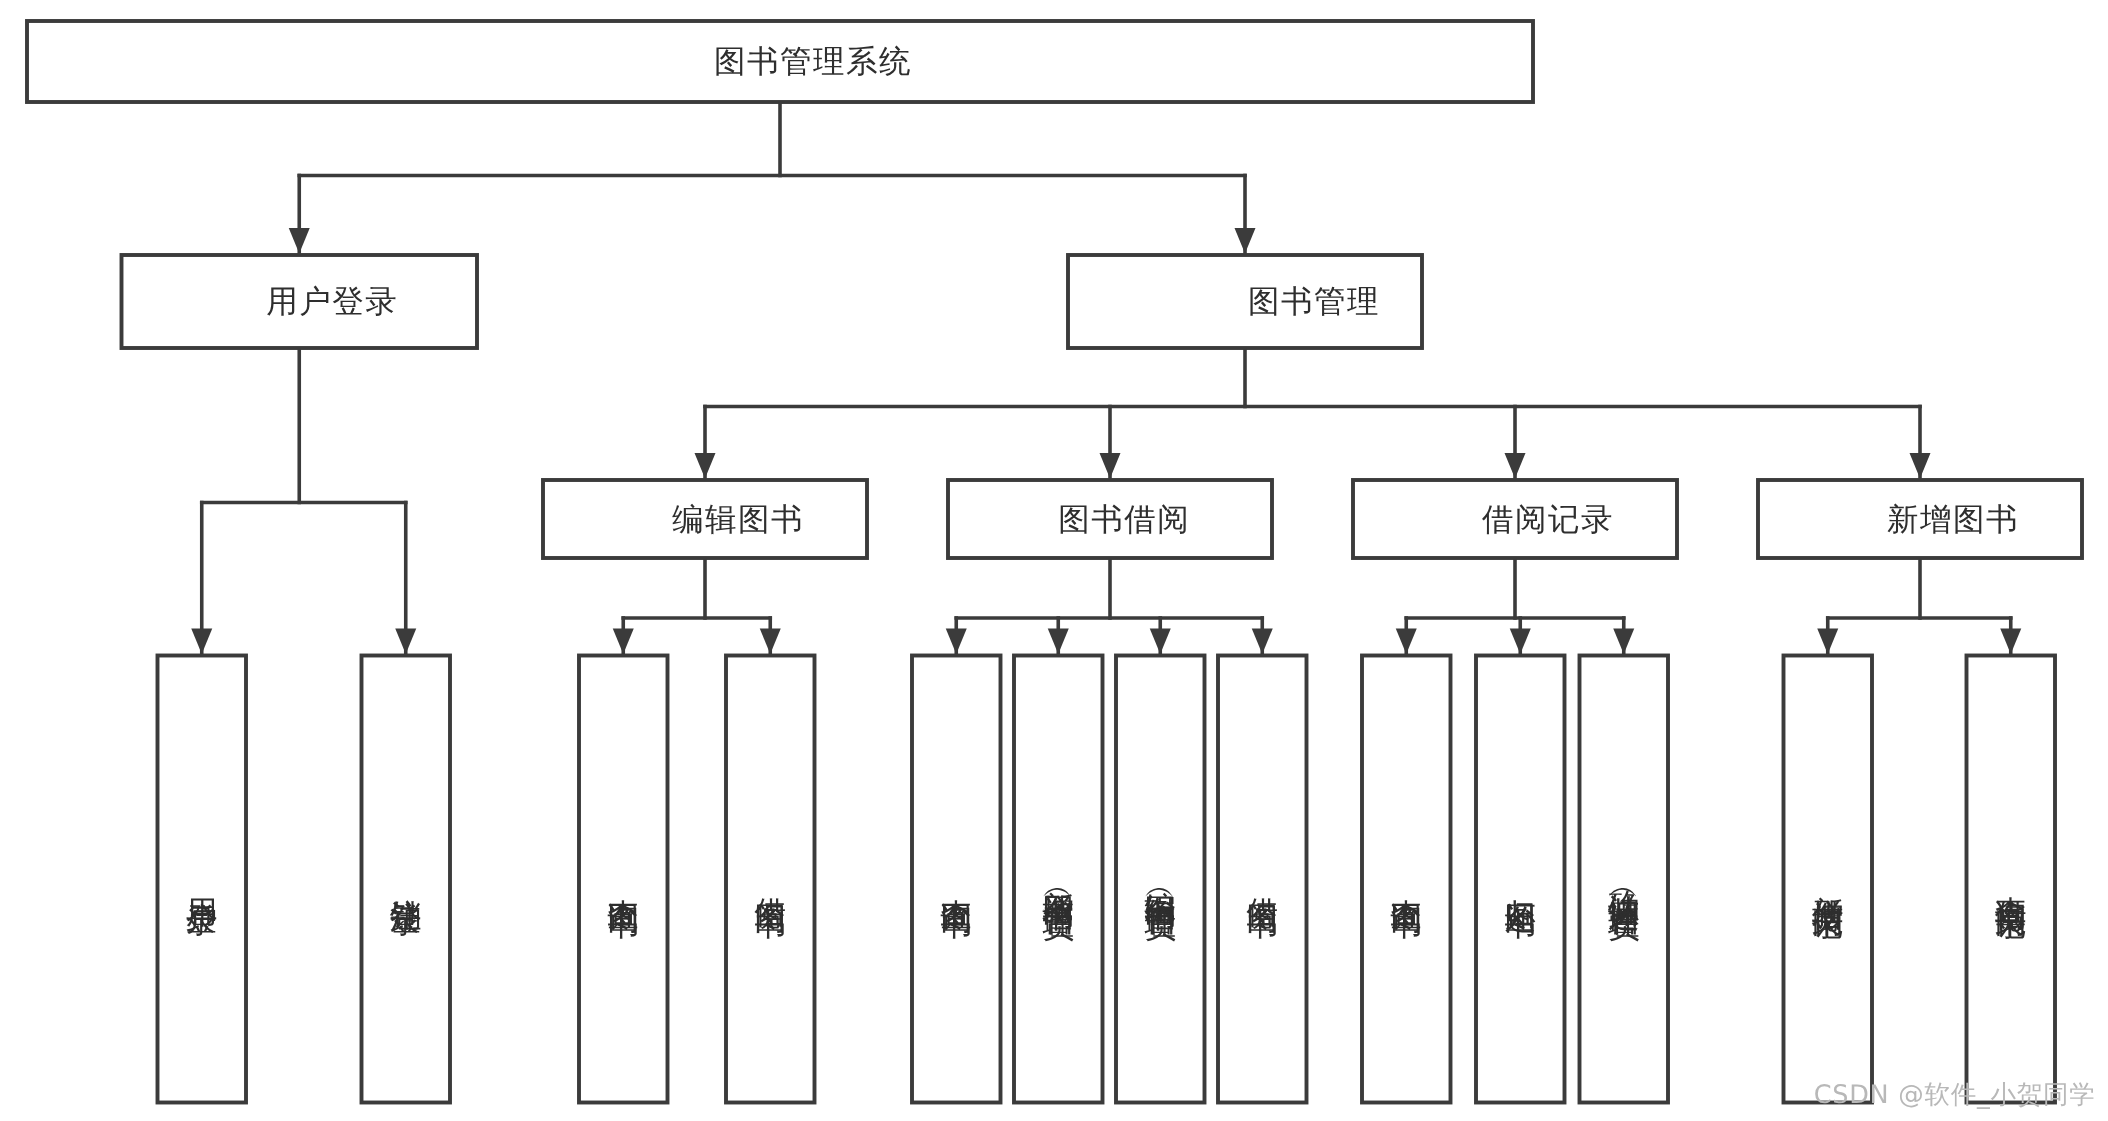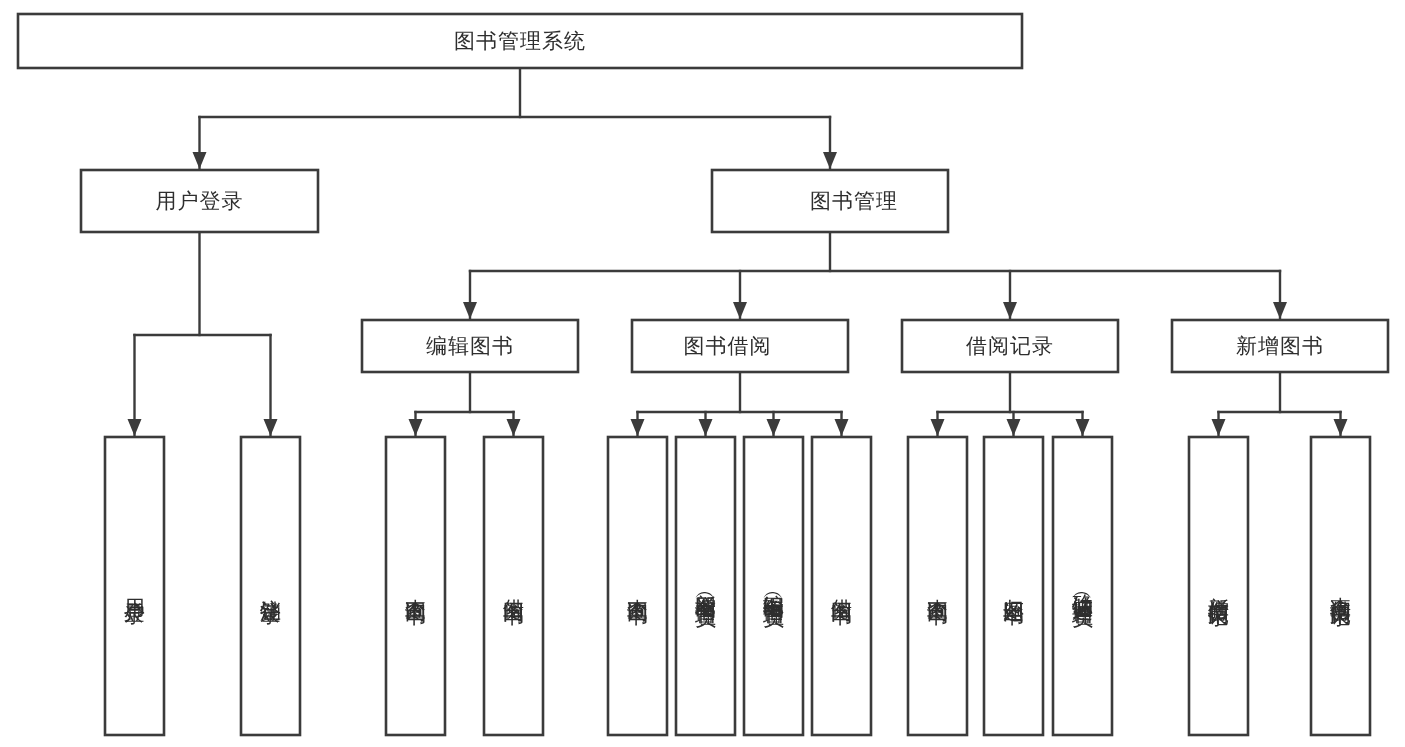--- a/index.html
+++ b/index.html
@@ -60,20 +60,21 @@
     position: absolute;
     display: flex;
     align-items: center;
     justify-content: center;
     font-family: "DejaVu Sans", "Liberation Sans", sans-serif;
     font-size: 21px;
     color: #2e2e2e;
     letter-spacing: 1px;
     white-space: nowrap;
     pointer-events: none;
+    padding-left: 22px;
   }
   .watermark {
     position: absolute;
     right: 8px;
     bottom: 6px;
     font-family: "DejaVu Sans", "Liberation Sans", sans-serif;
     font-size: 17px;
     color: #b8b8b8;
     letter-spacing: 0.5px;
     white-space: nowrap;
@@ -179,14 +180,15 @@
       <div class="vlabel-wrap" style="left: 676px; top: 437px; width: 59px; height: 298px;">新增图书（管理员）</div>
       <div class="vlabel-wrap" style="left: 744px; top: 437px; width: 59px; height: 298px;">编辑图书（管理员）</div>
       <div class="vlabel-wrap" style="left: 812px; top: 437px; width: 59px; height: 298px;">借阅图书</div>
       <div class="vlabel-wrap" style="left: 908px; top: 437px; width: 59px; height: 298px;">查询图书</div>
       <div class="vlabel-wrap" style="left: 984px; top: 437px; width: 59px; height: 298px;">归还图书</div>
       <div class="vlabel-wrap" style="left: 1053px; top: 437px; width: 59px; height: 298px;">确认归还（管理员）</div>
       <div class="vlabel-wrap" style="left: 1189px; top: 437px; width: 59px; height: 298px;">新增借阅记录</div>
       <div class="vlabel-wrap" style="left: 1311px; top: 437px; width: 59px; height: 298px;">查询借阅记录</div>
     </div>
 
+  <div class="watermark">CSDN @软件_小贺同学</div>
 
 </div>
 
 </body></html>

